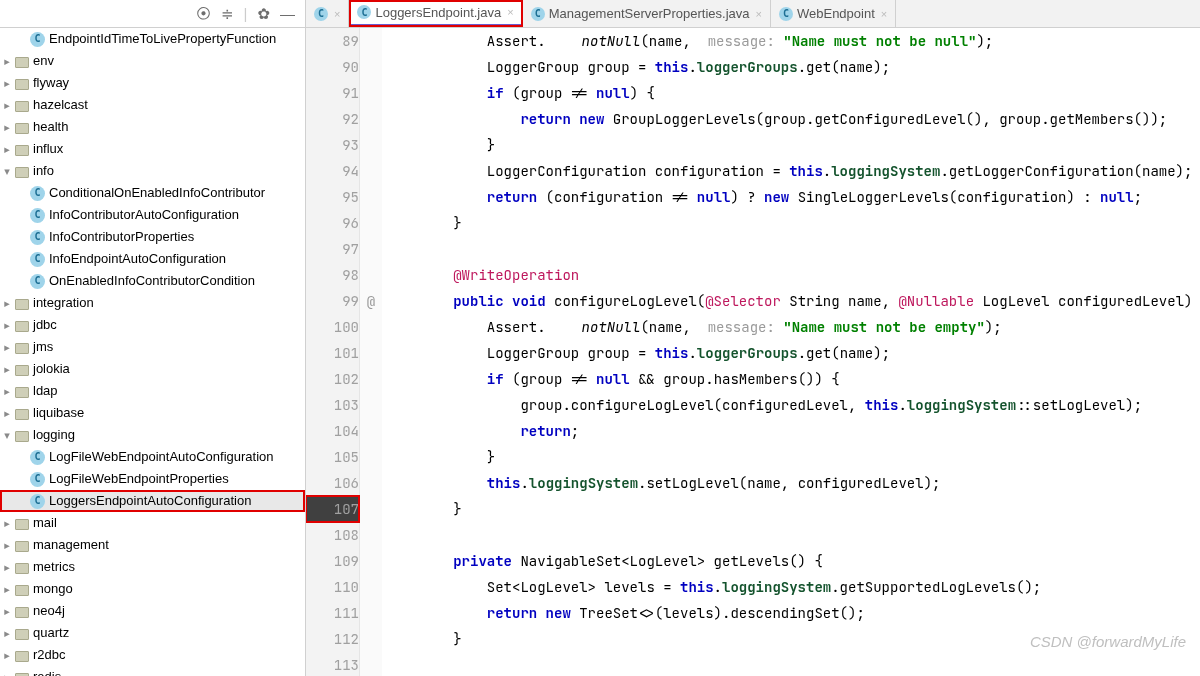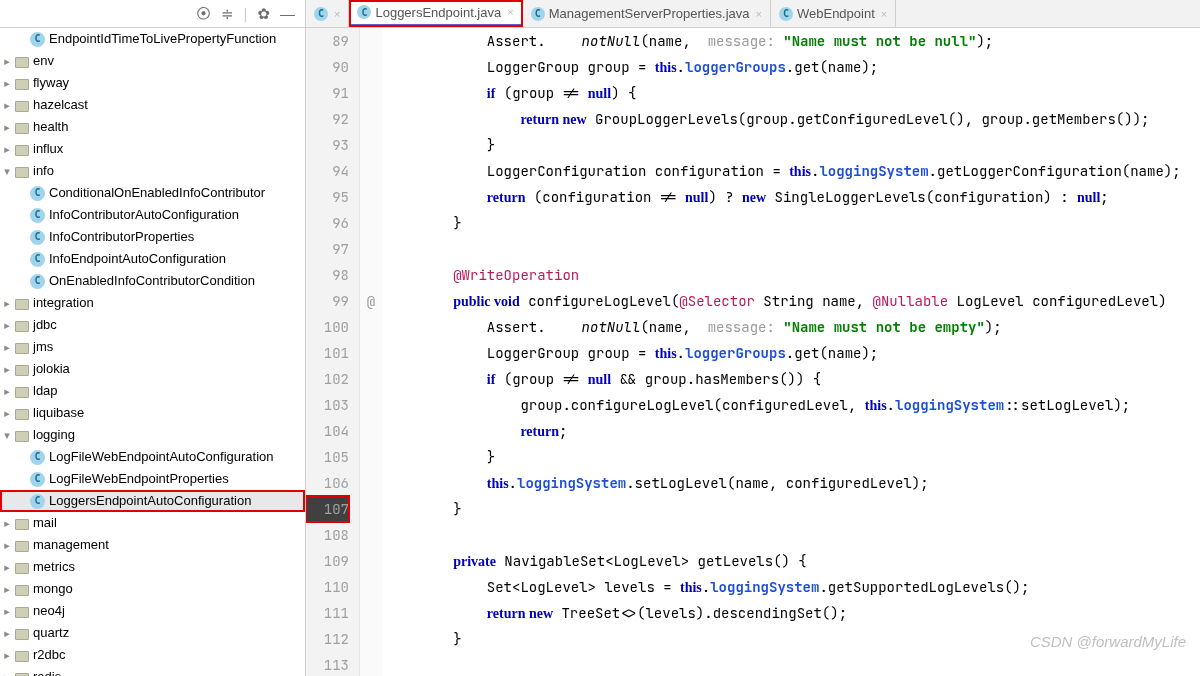--- a/index.html
+++ b/index.html
@@ -26,30 +26,30 @@
   .tree .row.sel { background:#e8e8e8; outline:2px solid #e00000; outline-offset:-2px; }
   .tree .arrow { width:14px; color:#8a8a8a; font-size:11px; text-align:center; }
   .tree .folder-icon { width:16px; height:14px; margin-right:3px; position:relative; }
   .tree .folder-icon::before { content:""; position:absolute; left:1px; top:3px; width:12px; height:9px; background:#cfcfb8; border:1px solid #a9a98d; border-radius:1px; }
   .tree .class-icon { width:15px; height:15px; border-radius:50%; background:#9fd4ea; color:#1d6f94; font-size:10px; font-weight:bold; display:flex; align-items:center; justify-content:center; margin-right:4px; font-family:monospace; }
   .tree .row.d0 { padding-left:0; }
   .tree .row.d1 { padding-left:16px; }
 
   
   .editor { flex:1; display:flex; overflow:hidden; font-family: "JetBrains Mono","Consolas",monospace; font-size:14px; }
-  .gutter { width:54px; background:#f3f3f3; color:#a0a0a0; text-align:right; padding-right:10px; border-right:1px solid #e5e5e5; line-height:26px; position:relative; }
+  .gutter { width:54px; background:#f3f3f3; color:#a0a0a0; text-align:right; border-right:1px solid #e5e5e5; line-height:26px; position:relative; }
   .gutter .ln.boxed { outline:2px solid #e00000; outline-offset:-1px; background:#404040; }
   .marks { width:22px; background:#fafafa; line-height:26px; text-align:center; color:#999; }
   .marks .mk { height:26px; }
   .code { flex:1; line-height:26px; white-space:pre; padding-left:4px; overflow:hidden; }
   .code .cl { height:26px; }
-  .kw { color:#0000c0; font-weight:bold;font-family:Liberation Serif, serif; }
+  .kw { color:#0000c0; font-weight:bold; }
   .str { color:#008000; font-weight:bold; }
   .ann { color:#be185d; }
-  .fld { color:#1d4ed8; font-weight:bold; }
+  .fld { color:#14532d; font-weight:bold; }
   .hint { color:#9b9b9b; font-style:normal; }
   .mi { font-style:italic;margin-left:36px; }
   .watermark { position:absolute; right:14px; bottom:26px; color:#bfbfbf; font-family:Arial; font-size:15px; font-style:italic; pointer-events:none; }
 </style>
 </head>
 <body>
 <div class="root">
 
   <div class="top">
     <div class="top-left">

